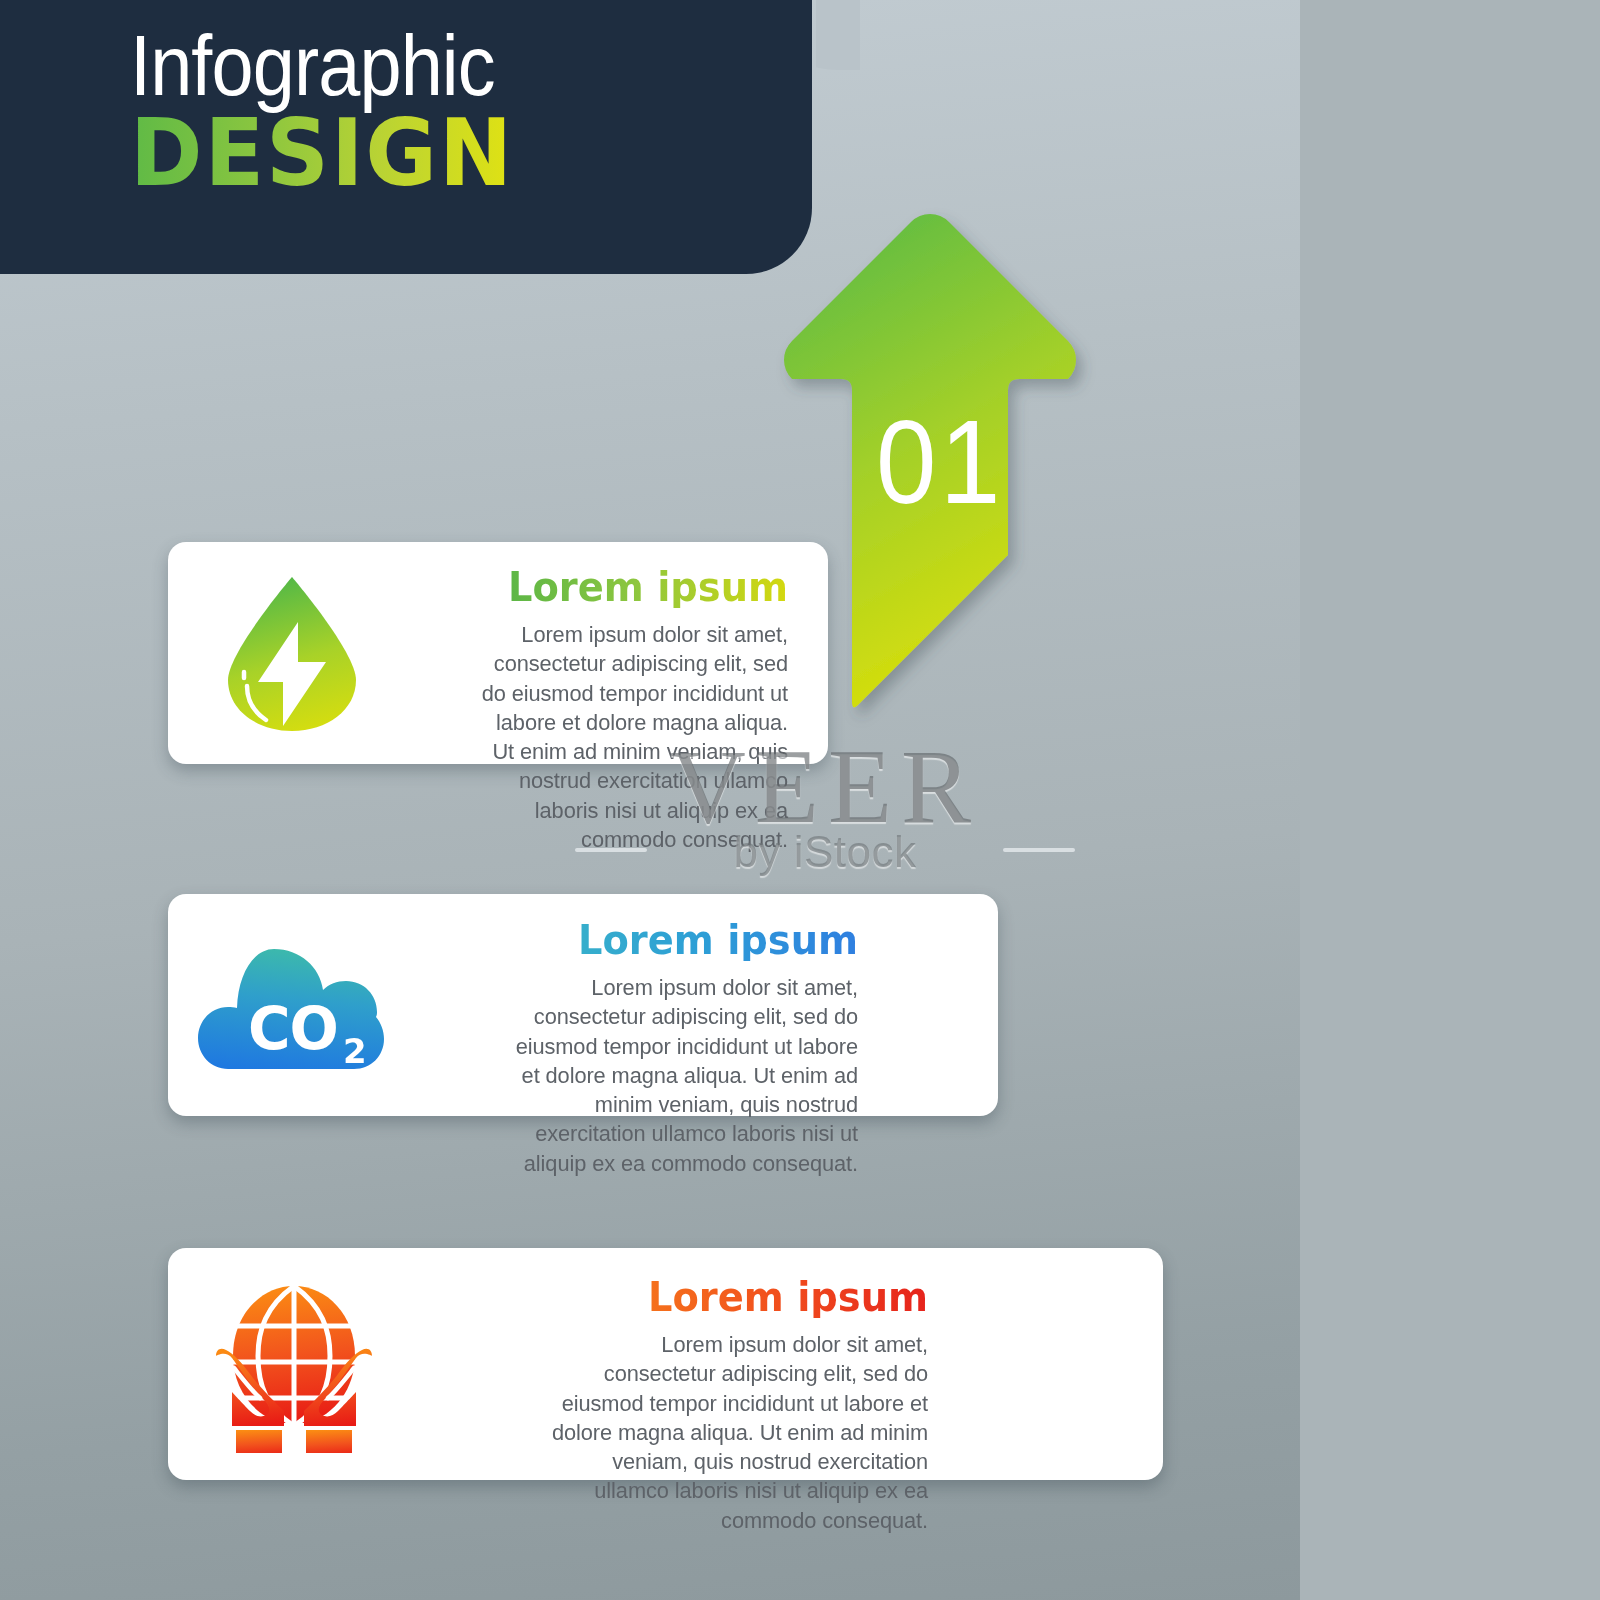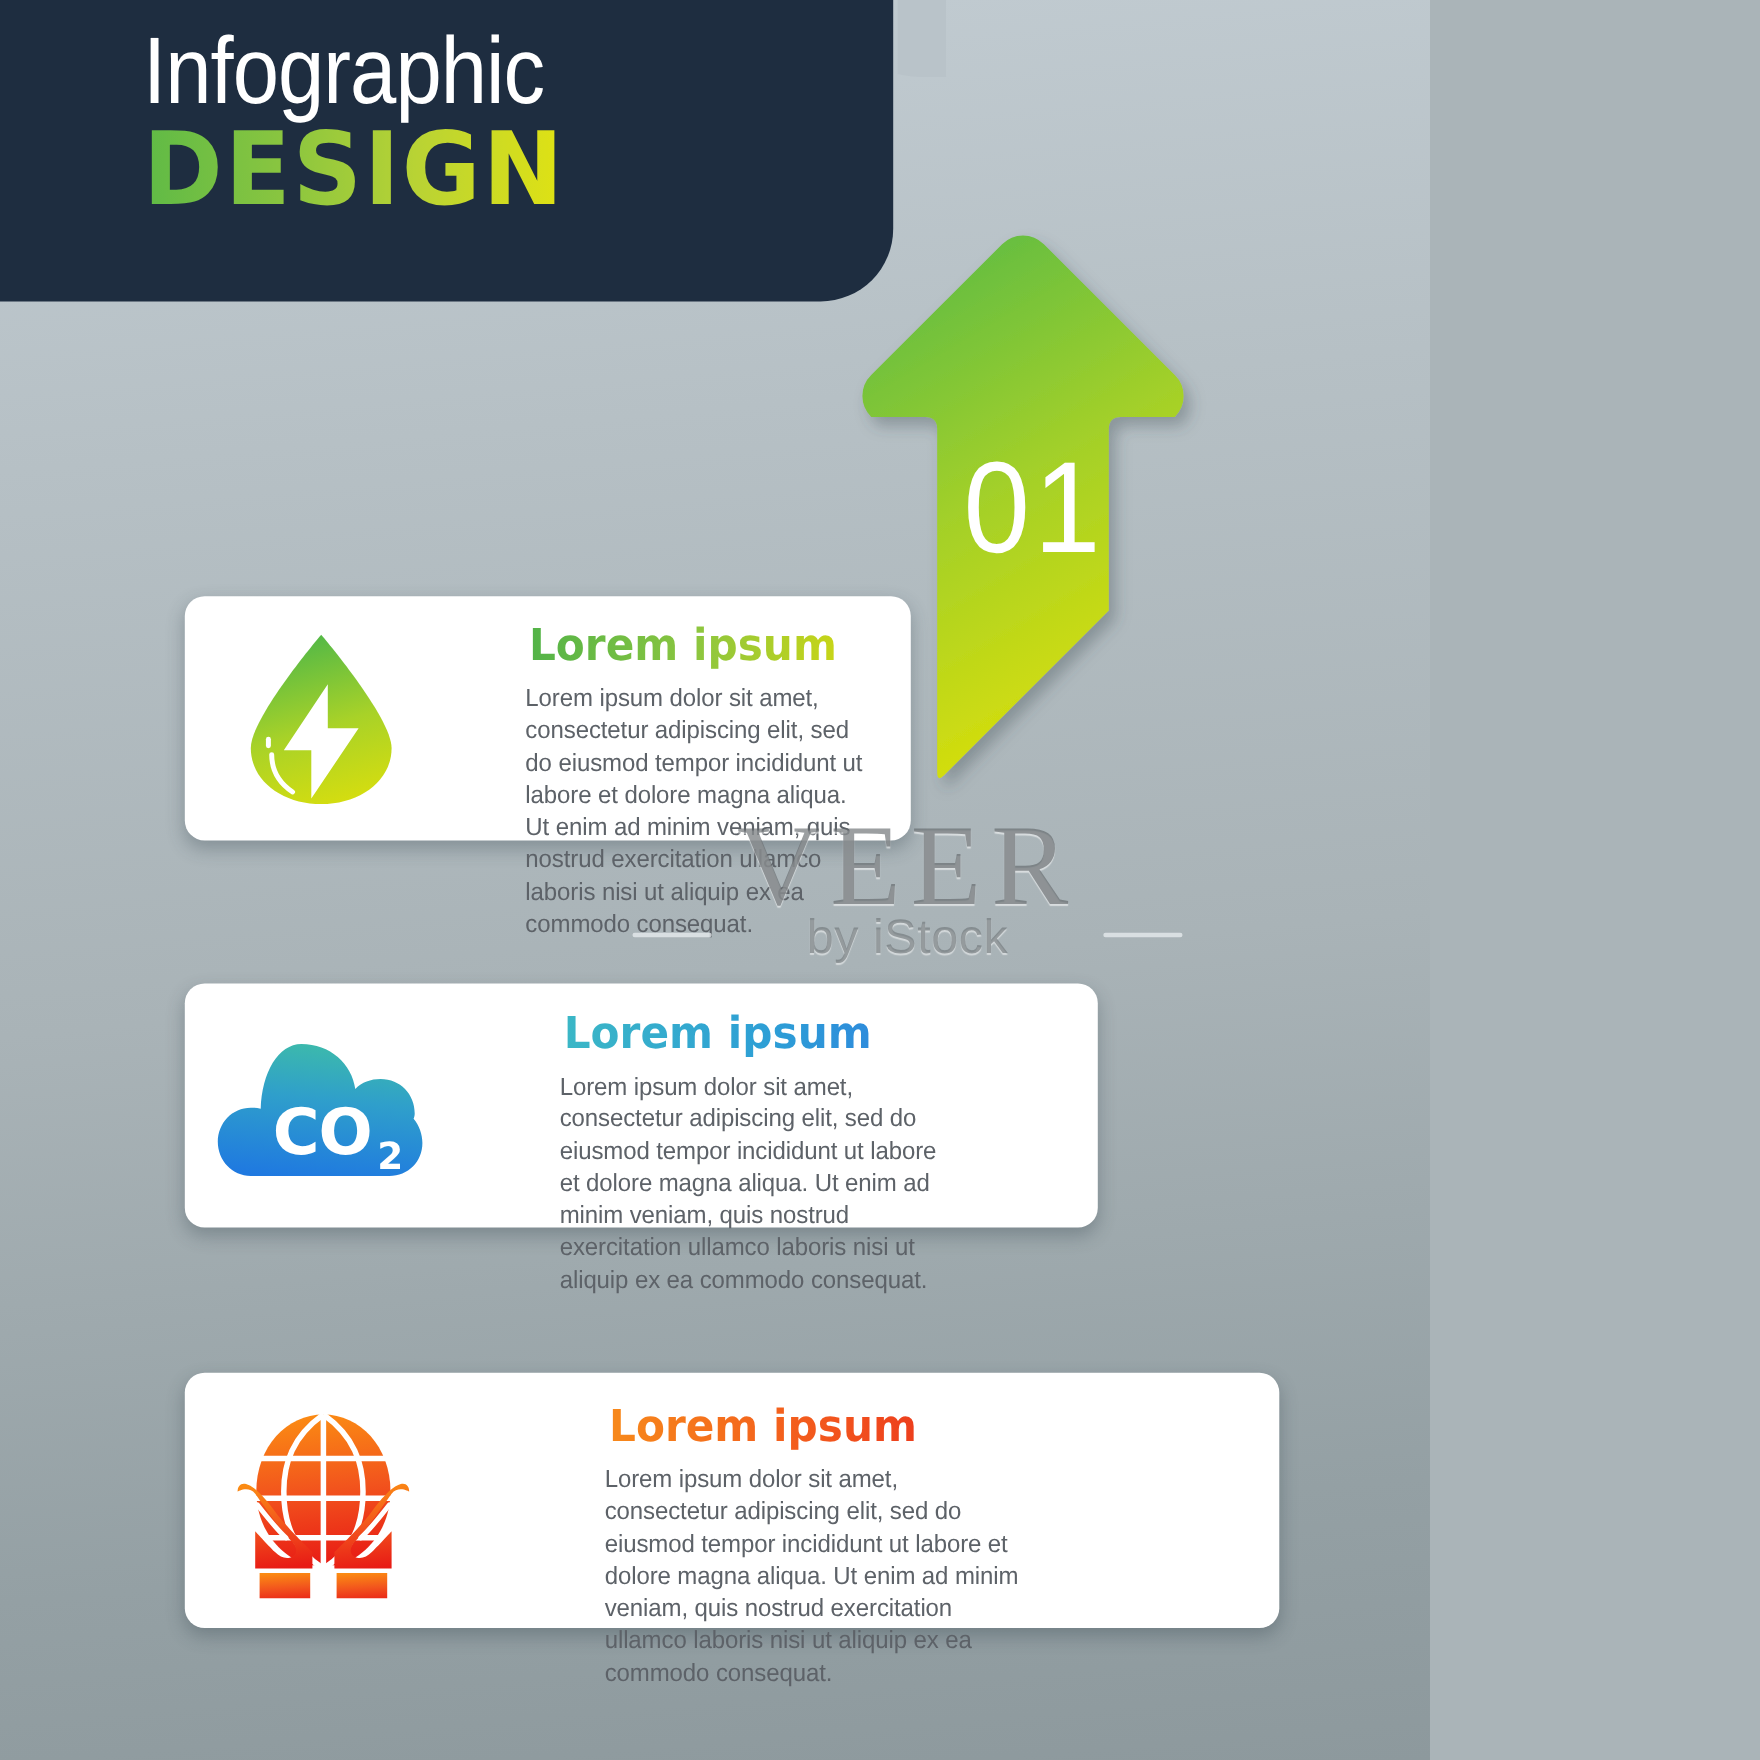--- a/index.html
+++ b/index.html
@@ -62,21 +62,21 @@
   
   .card{
     position:absolute;background:#ffffff;
     border-radius:18px;
     box-shadow:0 7px 16px rgba(40,55,65,.30);
   }
   .card-icon{
     position:absolute;display:flex;align-items:center;justify-content:center;
   }
   .card-text{
-    position:absolute;text-align:left;
+    position:absolute;text-align:right;
   }
   .card-title{
     font-family:"DejaVu Sans", sans-serif;
     font-weight:bold;font-size:40px;line-height:1.05;
     margin:0 0 12px 0;letter-spacing:0px;
     transform:scaleX(.96);transform-origin:right top;
   }
   .card-title.g1{
     background:linear-gradient(90deg,#52b348 0%,#8dc63f 50%,#d4d80f 100%);
     -webkit-background-clip:text;background-clip:text;

